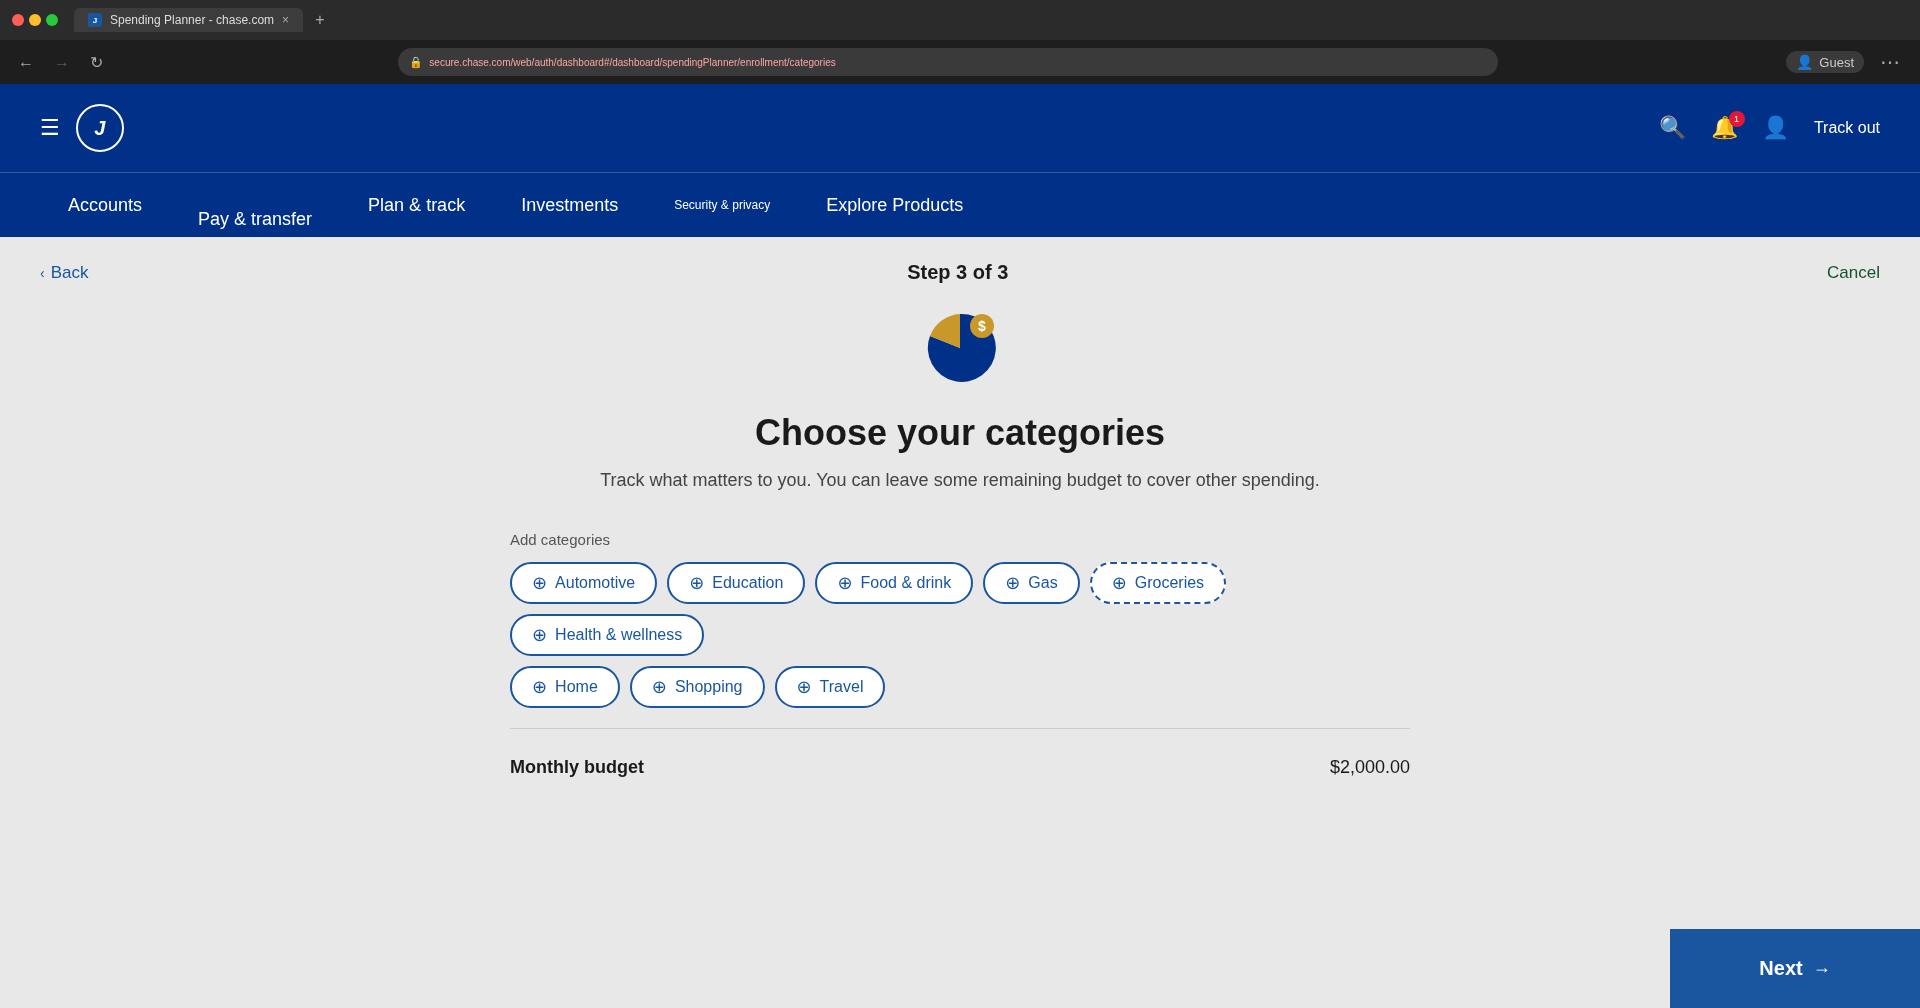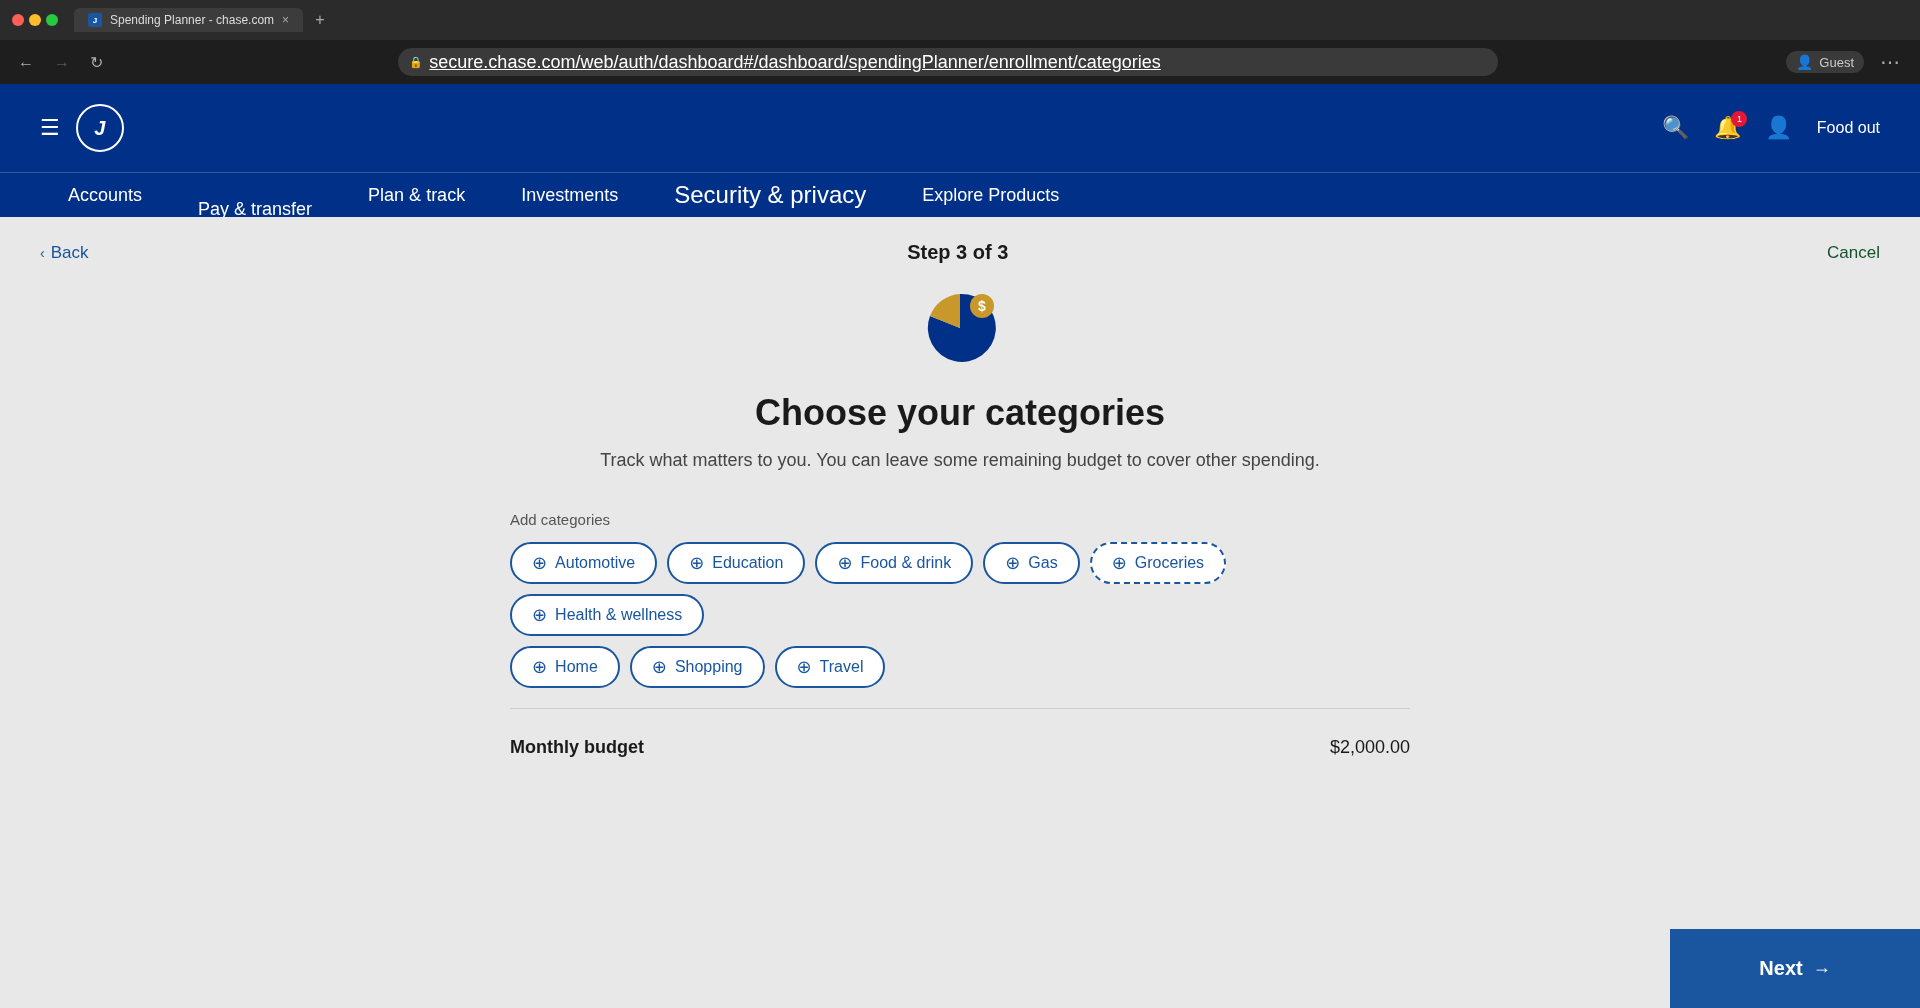--- a/index.html
+++ b/index.html
@@ -23,51 +23,51 @@
     <span style="color:#aaa; font-size:16px; cursor:pointer; padding:0 8px;">+</span>
   </div>
 </div>
 
 <div style="background:#1e1e1e; height:44px; display:flex; align-items:center; padding:0 12px; gap:8px;">
   <button style="color:#aaa;font-size:16px;cursor:pointer;padding:4px 6px;background:none;border:none;">←</button>
   <button style="color:#555;font-size:16px;cursor:pointer;padding:4px 6px;background:none;border:none;">→</button>
   <button style="color:#aaa;font-size:16px;cursor:pointer;padding:4px 6px;background:none;border:none;">↻</button>
   <div style="flex:1; background:#3a3a3a; border-radius:20px; height:28px; display:flex; align-items:center; padding:0 12px; max-width:1100px; margin:0 auto;">
     <span style="color:#aaa; margin-right:6px; font-size:11px;">🔒</span>
-    <span style="color:#ffffff; font-size:18px;text-decoration:underline;">secure.chase.com/web/auth/dashboard#/dashboard/spendingPlanner/enrollment/categories</span>
+    <span style="color:#fca5a5; font-size:10px;">secure.chase.com/web/auth/dashboard#/dashboard/spendingPlanner/enrollment/categories</span>
   </div>
   <div style="display:flex;align-items:center;gap:6px;color:#ccc;font-size:13px;background:#3a3a3a;border-radius:20px;padding:3px 10px;cursor:pointer;">
     <span style="font-size:14px;">👤</span>
     <span>Guest</span>
   </div>
   <span style="color:#aaa;font-size:20px;cursor:pointer;padding:4px 8px;">⋯</span>
 </div>
 
 <div style="background:#003087; color:white; height:88px; display:flex; align-items:center; padding:0 40px;">
   <button style="color:white;font-size:22px;cursor:pointer;background:none;border:none;margin-right:16px;">☰</button>
   <div style="width:48px;height:48px;border-radius:50%;border:2px solid white;display:flex;align-items:center;justify-content:center;color:white;font-weight:bold;font-size:20px;cursor:pointer;margin-right:40px;">
     <span style="font-style:italic;">J</span>
   </div>
   <div style="margin-left:auto;display:flex;align-items:center;gap:24px;">
     <button style="color:white;font-size:22px;background:none;border:none;cursor:pointer;">🔍</button>
     <div style="position:relative;cursor:pointer;">
       <span style="color:white;font-size:22px;">🔔</span>
       <span style="position:absolute;top:-4px;right:-6px;background:#e31837;color:white;border-radius:50%;width:16px;height:16px;font-size:9px;display:flex;align-items:center;justify-content:center;">1</span>
     </div>
     <button style="color:white;font-size:22px;background:none;border:none;cursor:pointer;">👤</button>
-    <button style="color:white;font-size:16px;background:none;border:none;cursor:pointer;font-weight:400;">Food out</button>
+    <button style="color:white;font-size:16px;background:none;border:none;cursor:pointer;font-weight:400;">Track out</button>
   </div>
 </div>
 
-<div style="background:#003087;border-top:1px solid rgba(255,255,255,0.2);height:45px;display:flex;align-items:center;padding:0 40px;gap:0;">
+<div style="background:#003087;border-top:1px solid rgba(255,255,255,0.2);height:65px;display:flex;align-items:center;padding:0 40px;gap:0;">
   <button style="color:white;font-size:18px;font-weight:400;cursor:pointer;padding:0 28px;height:60px;background:none;border:none;white-space:nowrap;">Accounts</button>
   <button style="color:white;font-size:18px;font-weight:400;cursor:pointer;padding:0 28px;height:60px;background:none;border:none;white-space:nowrap;margin-top:28px;">Pay &amp; transfer</button>
   <button style="color:white;font-size:18px;font-weight:400;cursor:pointer;padding:0 28px;height:60px;background:none;border:none;white-space:nowrap;">Plan &amp; track</button>
   <button style="color:white;font-size:18px;font-weight:400;cursor:pointer;padding:0 28px;height:60px;background:none;border:none;white-space:nowrap;text-align:center;">Investments</button>
-  <button style="color:white;font-size:24px;font-weight:400;cursor:pointer;padding:16px 28px;height:60px;background:none;border:none;white-space:nowrap;">Security &amp; privacy</button>
+  <button style="color:white;font-size:12px;font-weight:400;cursor:pointer;padding:16px 28px;height:60px;background:none;border:none;white-space:nowrap;">Security &amp; privacy</button>
   <button style="color:white;font-size:18px;font-weight:400;cursor:pointer;padding:0 28px;height:60px;background:none;border:none;white-space:nowrap;">Explore Products</button>
 </div>
 
 <div style="background:#e8e8e8; min-height:720px; position:relative;">
 
   <div style="display:flex;align-items:center;justify-content:space-between;padding:24px 40px;">
     <button style="display:flex;align-items:center;gap:6px;color:#1a56a0;font-size:17px;cursor:pointer;border:none;background:none;font-weight:500;">
       <span style="font-size:14px;">‹</span>
       <span>Back</span>
     </button>

